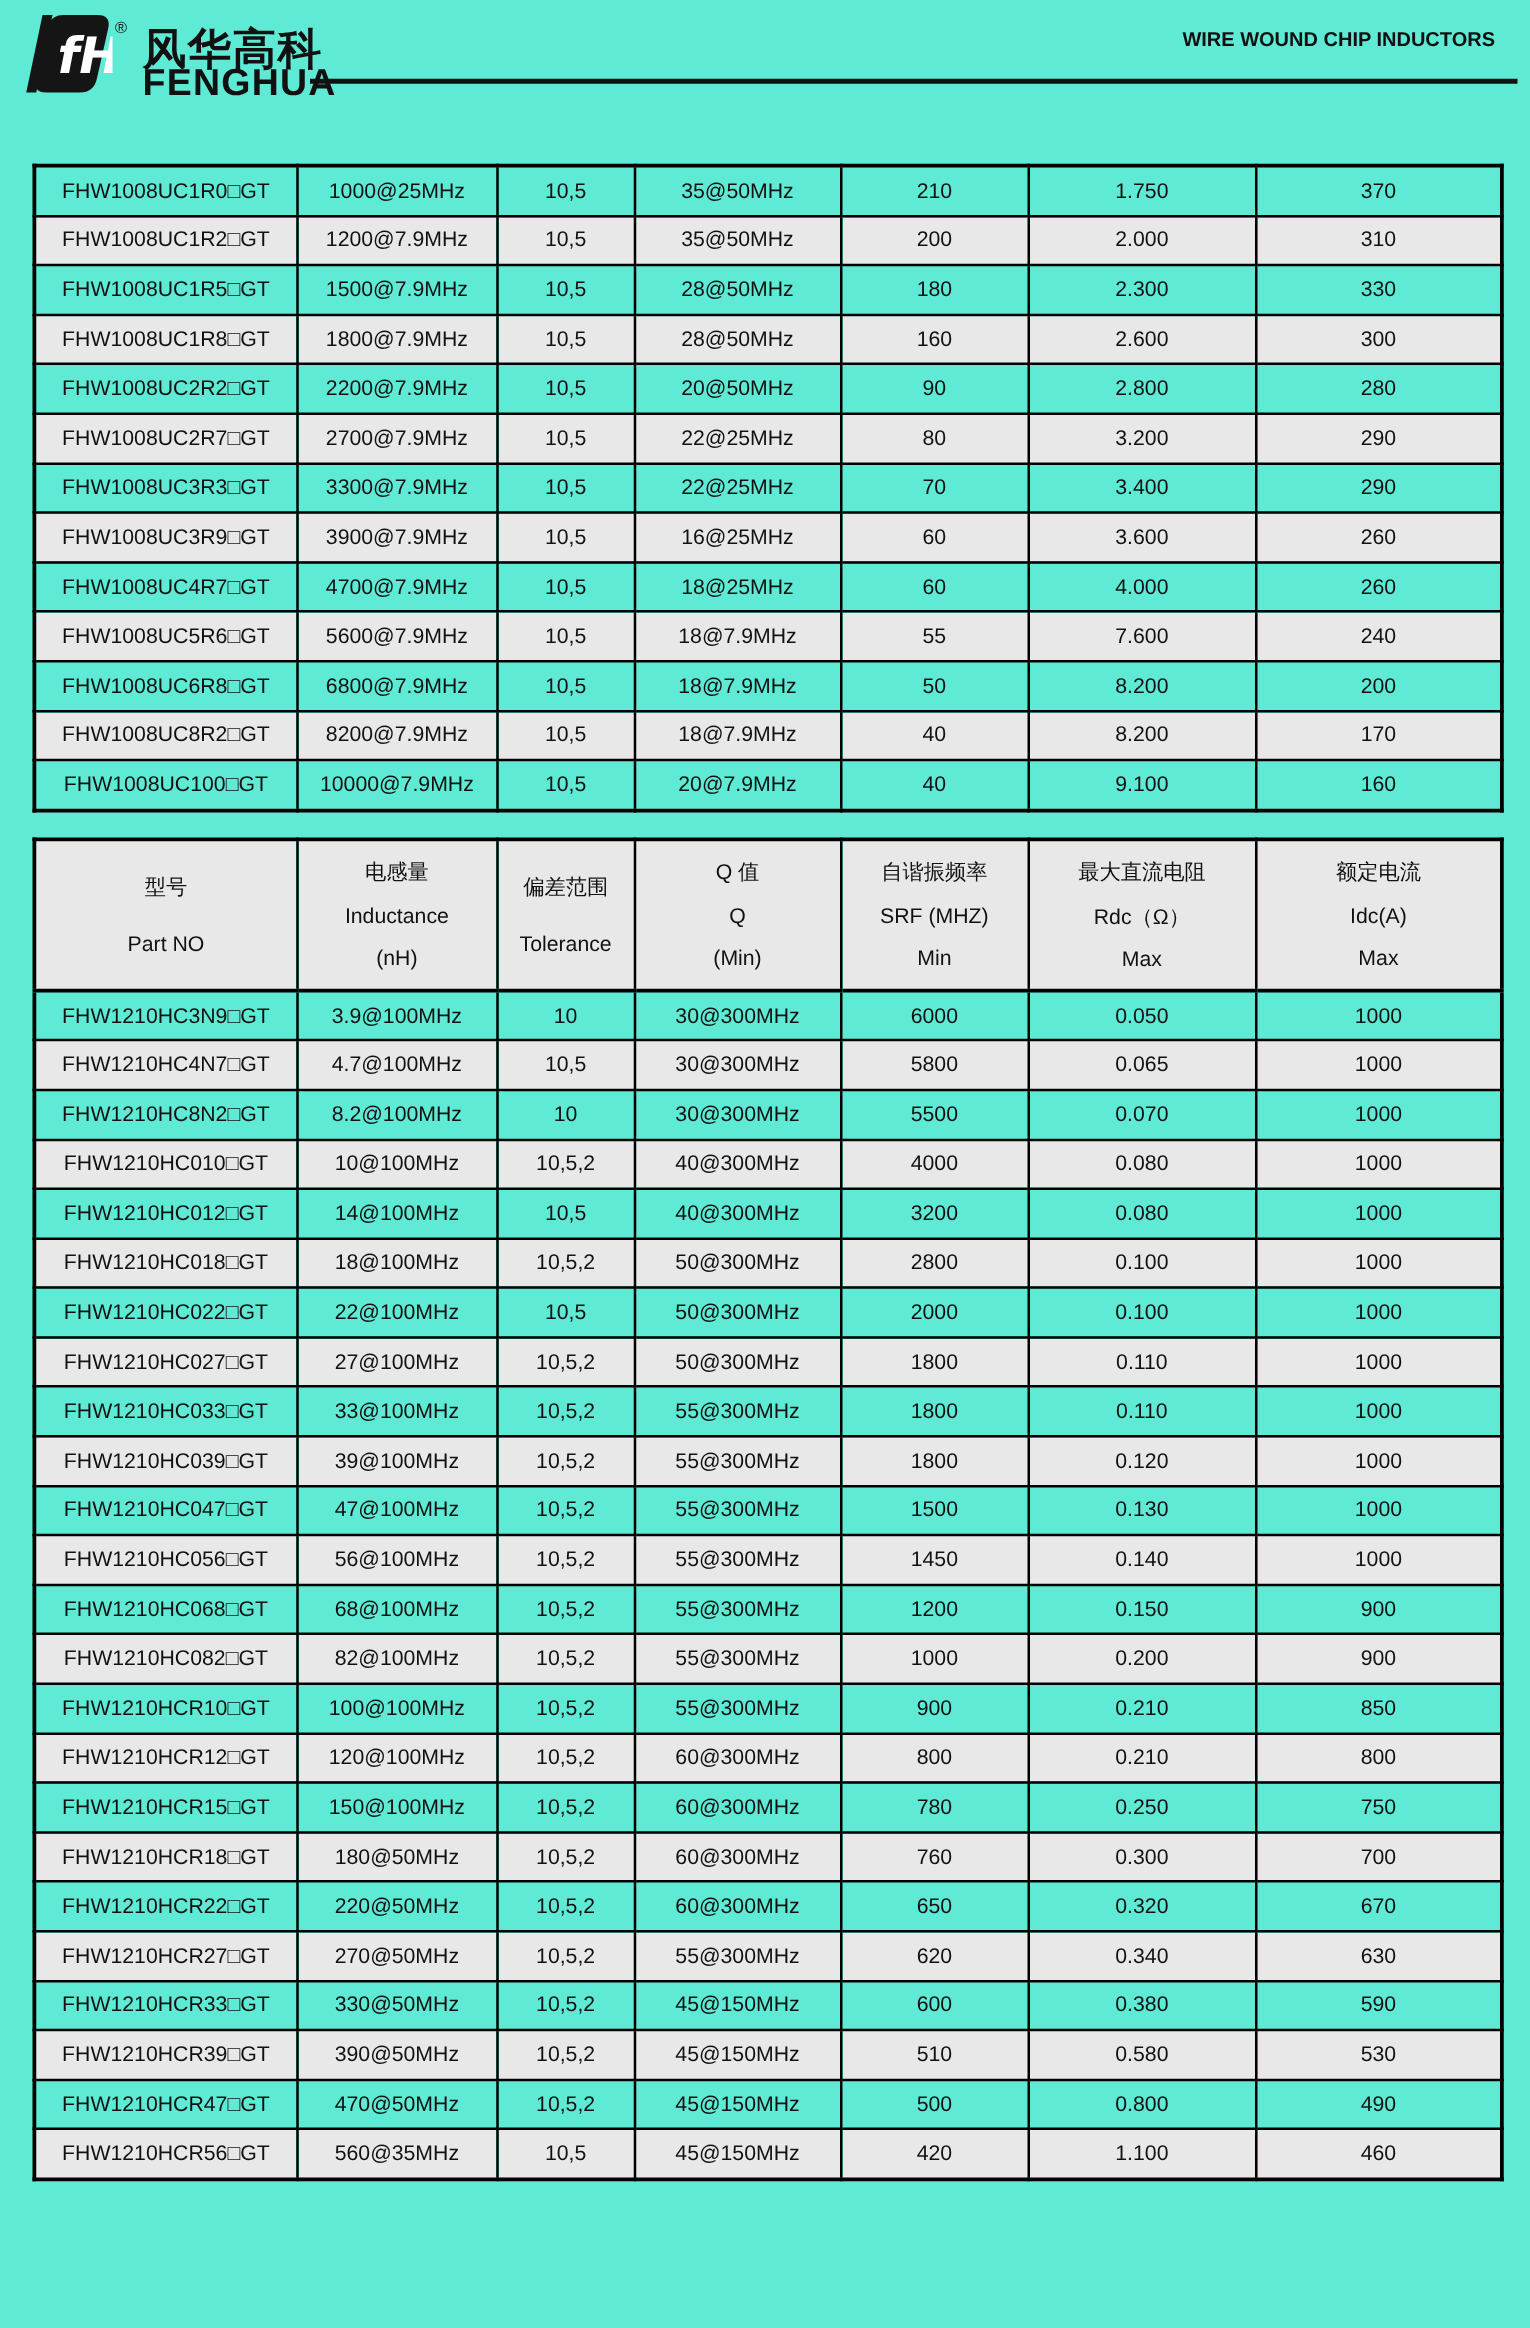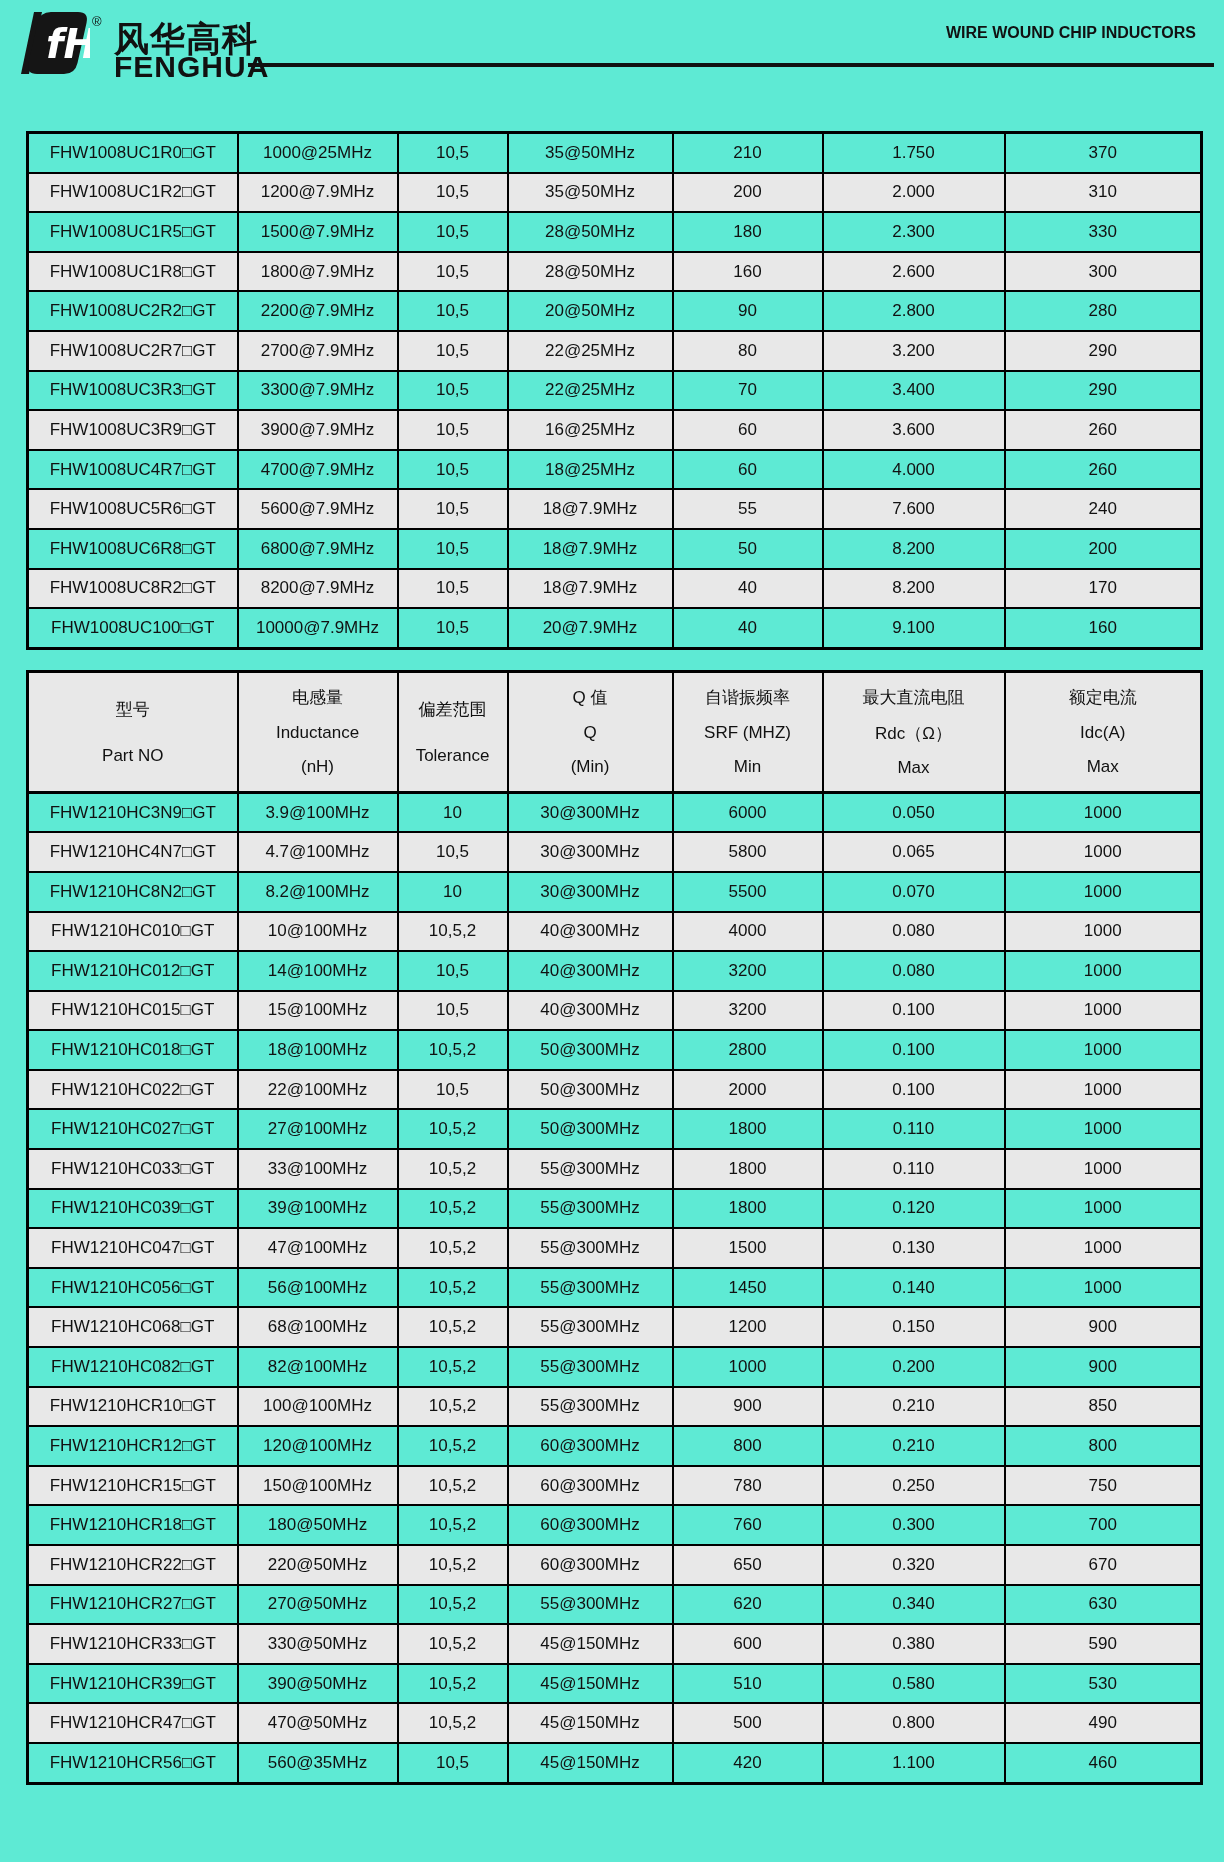--- a/index.html
+++ b/index.html
@@ -286,29 +286,20 @@
         <tr>
           <td>FHW1210HC012□GT</td>
           <td>14@100MHz</td>
           <td>10,5</td>
           <td>40@300MHz</td>
           <td>3200</td>
           <td>0.080</td>
           <td>1000</td>
         </tr>
         <tr>
-          <td>FHW1210HC015□GT</td>
-          <td>15@100MHz</td>
-          <td>10,5</td>
-          <td>40@300MHz</td>
-          <td>3200</td>
-          <td>0.100</td>
-          <td>1000</td>
-        </tr>
-        <tr>
           <td>FHW1210HC018□GT</td>
           <td>18@100MHz</td>
           <td>10,5,2</td>
           <td>50@300MHz</td>
           <td>2800</td>
           <td>0.100</td>
           <td>1000</td>
         </tr>
         <tr>
           <td>FHW1210HC022□GT</td>

